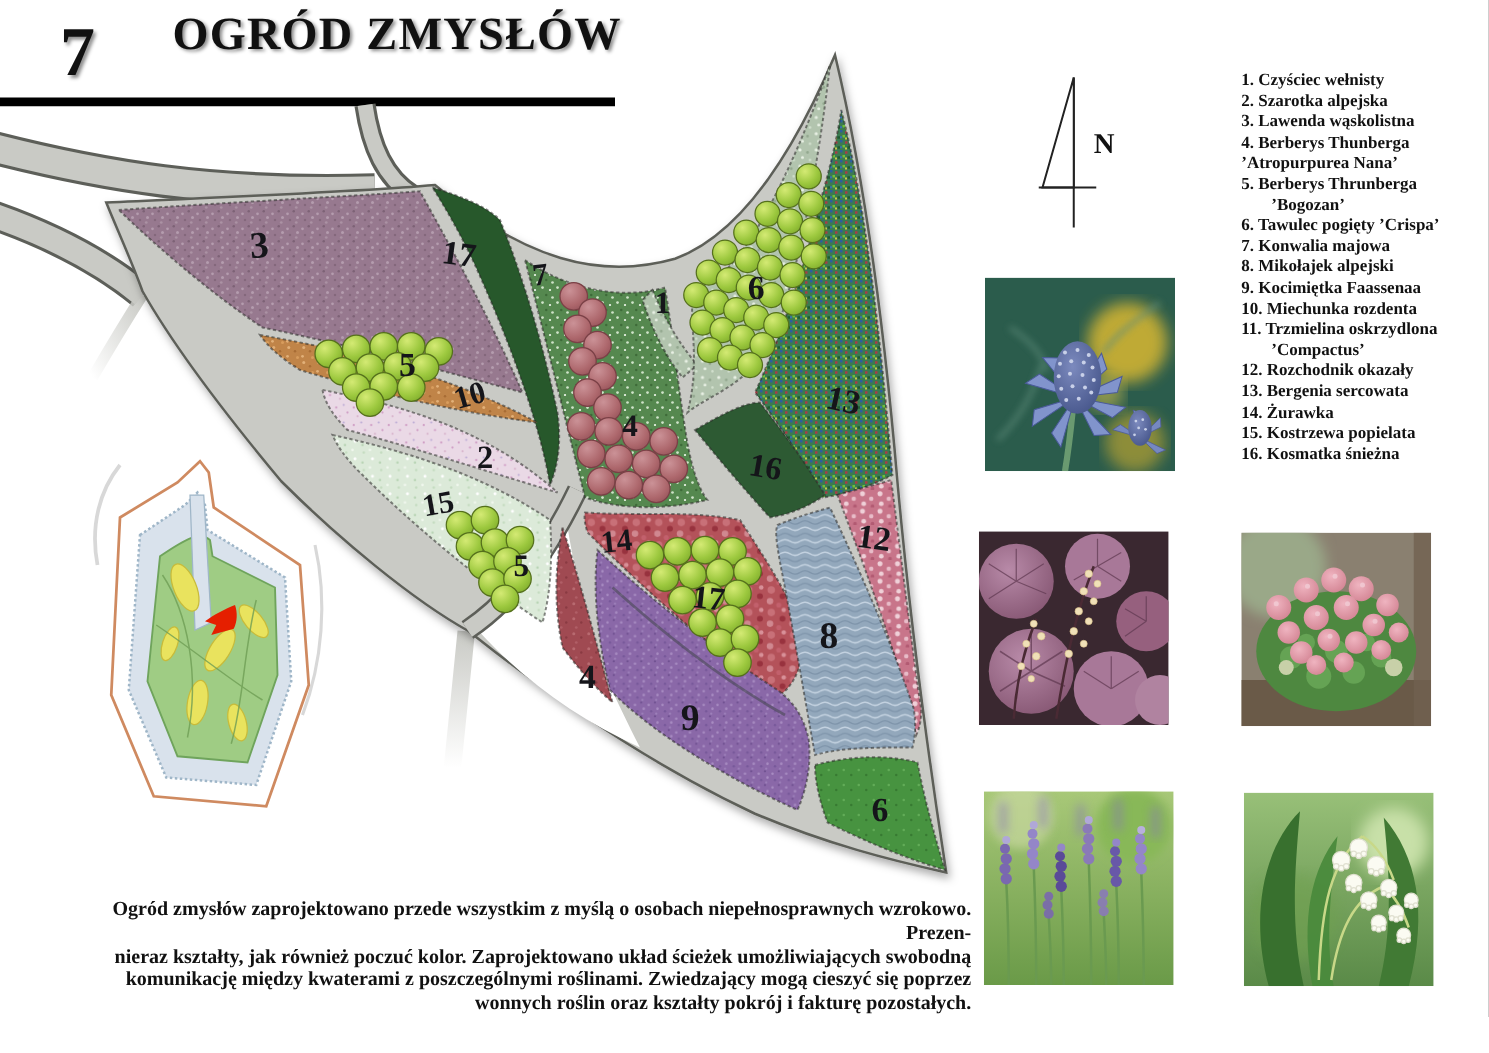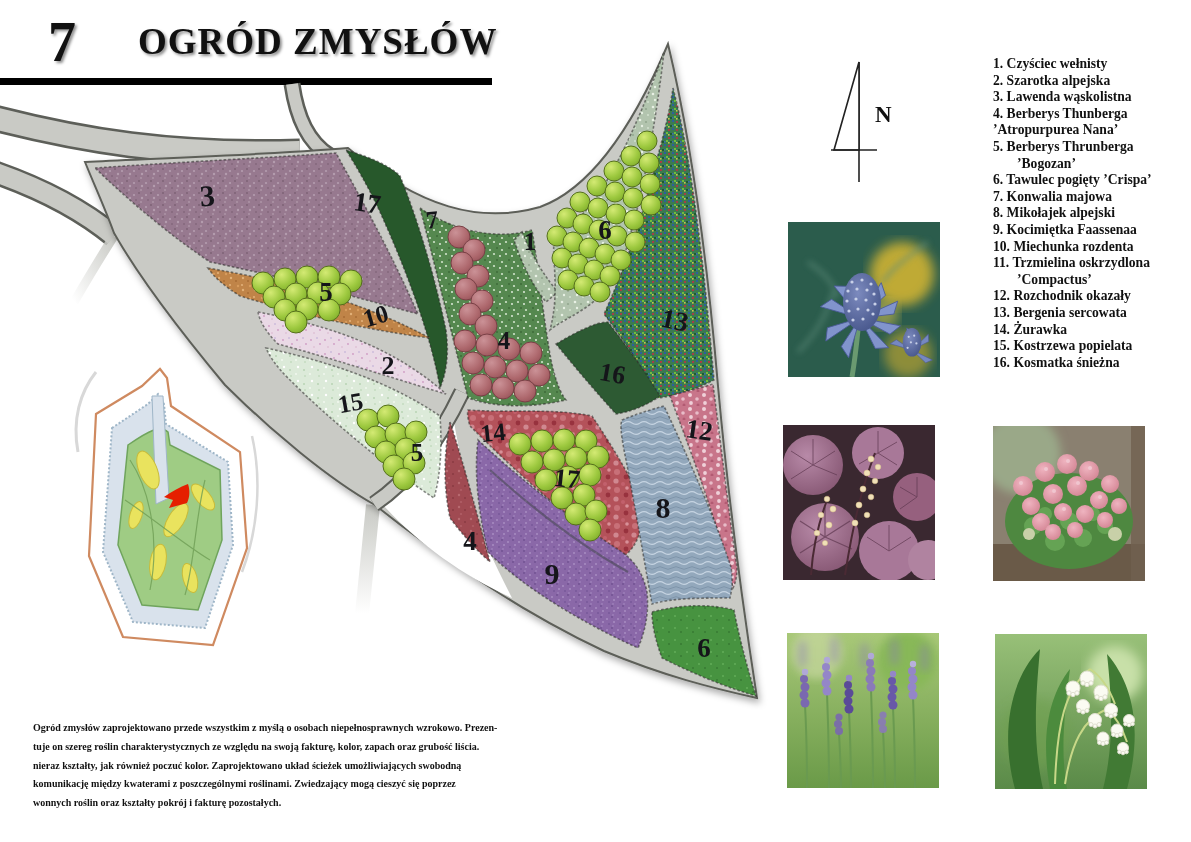--- a/index.html
+++ b/index.html
@@ -1,43 +1,43 @@
 <!DOCTYPE html>
 <html><head>
 <meta charset="utf-8">
 <style>
   html,body{margin:0;padding:0;background:#888;}
   .page{position:relative;width:1191px;height:842px;background:#fff;overflow:hidden;
         font-family:"Liberation Serif","DejaVu Serif",serif;color:#111;}
   
   .page-number{position:absolute;left:48px;top:10px;font-size:56px;font-weight:bold;
         text-shadow:2px 2px 3px rgba(0,0,0,.45);}
-  .page-title{position:absolute;left:138px;top:20px;font-size:37px;font-weight:bold;letter-spacing:1px;
+  .page-title{position:absolute;left:138px;top:6px;font-size:37px;font-weight:bold;letter-spacing:1px;
         text-shadow:2px 2px 3px rgba(0,0,0,.45);white-space:nowrap;}
   .title-rule{position:absolute;left:0;top:78px;width:492px;height:7px;background:#000;}
   
   .plan-wrap{position:absolute;left:0;top:0;width:780px;height:720px;}
   .plan-num{font-family:"Liberation Serif",serif;font-weight:bold;fill:#15151a;text-anchor:middle;}
   
   .north-wrap{position:absolute;left:823px;top:56px;width:80px;height:132px;}
   
   .plant-list{position:absolute;left:993px;top:56px;width:200px;font-size:13.6px;font-weight:bold;line-height:16.6px;}
   .plant-list .line{white-space:nowrap;}
   .plant-list .line.indent{padding-left:24px;}
   
   .photo{position:absolute;width:152px;height:155px;overflow:hidden;}
   .photo svg{display:block;}
   #photo-1{left:788px;top:222px;}
   #photo-2{left:783px;top:425px;}
   #photo-3{left:993px;top:426px;}
   #photo-4{left:787px;top:633px;}
   #photo-5{left:995px;top:634px;}
   
-  .bottom-paragraph{position:absolute;left:33px;top:719px;width:726px;text-align:left;
-        font-size:10px;font-weight:bold;line-height:18.8px;}
+  .bottom-paragraph{position:absolute;left:51px;top:719px;width:726px;text-align:right;
+        font-size:16px;font-weight:bold;line-height:18.8px;}
 </style>
 </head>
 <body>
 
 <div class="page">
 
   <div class="page-number">7</div>
   <div class="page-title">OGRÓD ZMYSŁÓW</div>
   <div class="title-rule"></div>
 
@@ -783,19 +783,18 @@
             <circle cx="-3.5" cy="4" r="1.8"></circle>
             <circle cx="0" cy="5" r="1.8"></circle>
             <circle cx="3.5" cy="4" r="1.8"></circle>
           </g>
       </g>
     </svg>
   </div>
 
   <div class="bottom-paragraph" id="bottom-paragraph">
       <div>Ogród zmysłów zaprojektowano przede wszystkim  z myślą o osobach niepełnosprawnych wzrokowo. Prezen-</div>
-      <div>tuje on szereg roślin charakterystycznych ze względu na swoją fakturę, kolor, zapach oraz grubość liścia.</div>
       <div>nieraz kształty, jak również poczuć kolor. Zaprojektowano układ ścieżek umożliwiających swobodną</div>
       <div>komunikację między kwaterami z poszczególnymi roślinami. Zwiedzający mogą cieszyć się poprzez</div>
       <div>wonnych roślin oraz kształty pokrój i fakturę pozostałych.</div>
     </div>
 
 </div>
 
 </body></html>

